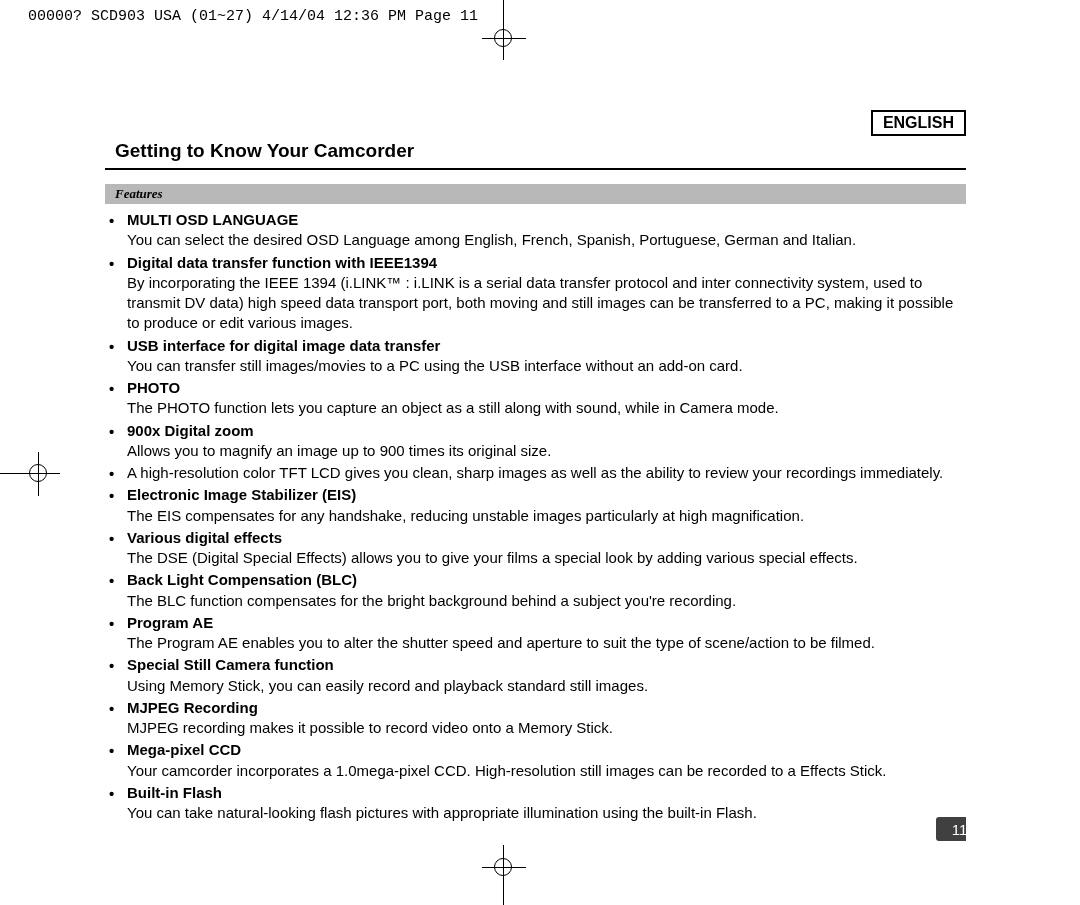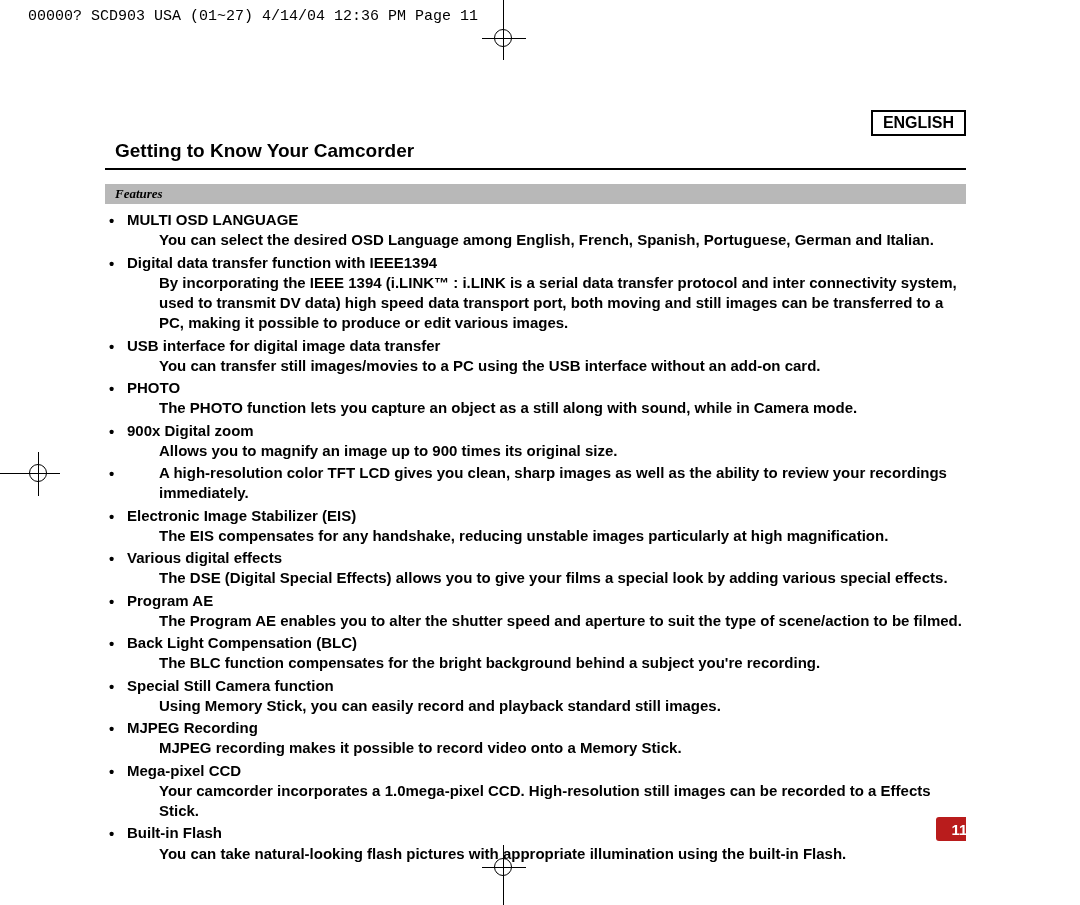--- a/index.html
+++ b/index.html
@@ -106,30 +106,29 @@
       content: "•";
       position: absolute;
       left: -18px;
       top: 1px;
       font-weight: bold;
     }
     .feature-title {
       font-weight: bold;
     }
     .feature-body {
-      font-weight: bold;
-      margin-left: 32px;
+      font-weight: normal;
     }
     .page-tab {
       position: absolute;
       right: 114px;
       bottom: 64px;
-      background: #b91c1c;
+      background: #404040;
       color: #fff;
-      font-weight: bold;
+      font-weight: normal;
       font-size: 15px;
       width: 30px;
       height: 24px;
       display: flex;
       align-items: center;
       justify-content: center;
       border-radius: 3px 0 0 3px;
       padding-left: 17px;
     }
   </style>
@@ -187,28 +186,28 @@
       </div>
       <div class="feature-item">
         <div class="feature-title">Electronic Image Stabilizer (EIS)</div>
         <div class="feature-body">The EIS compensates for any handshake, reducing unstable images particularly at high magnification.</div>
       </div>
       <div class="feature-item">
         <div class="feature-title">Various digital effects</div>
         <div class="feature-body">The DSE (Digital Special Effects) allows you to give your films a special look by adding various special effects.</div>
       </div>
       <div class="feature-item">
+        <div class="feature-title">Back Light Compensation (BLC)</div>
+        <div class="feature-body">The BLC function compensates for the bright background behind a subject you're recording.</div>
+      </div>
+      <div class="feature-item">
         <div class="feature-title">Program AE</div>
         <div class="feature-body">The Program AE enables you to alter the shutter speed and aperture to suit the type of scene/action to be filmed.</div>
       </div>
       <div class="feature-item">
-        <div class="feature-title">Back Light Compensation (BLC)</div>
-        <div class="feature-body">The BLC function compensates for the bright background behind a subject you're recording.</div>
-      </div>
-      <div class="feature-item">
         <div class="feature-title">Special Still Camera function</div>
         <div class="feature-body">Using Memory Stick, you can easily record and playback standard still images.</div>
       </div>
       <div class="feature-item">
         <div class="feature-title">MJPEG Recording</div>
         <div class="feature-body">MJPEG recording makes it possible to record video onto a Memory Stick.</div>
       </div>
       <div class="feature-item">
         <div class="feature-title">Mega-pixel CCD</div>
         <div class="feature-body">Your camcorder incorporates a 1.0mega-pixel CCD. High-resolution still images can be recorded to a Effects Stick.</div>

